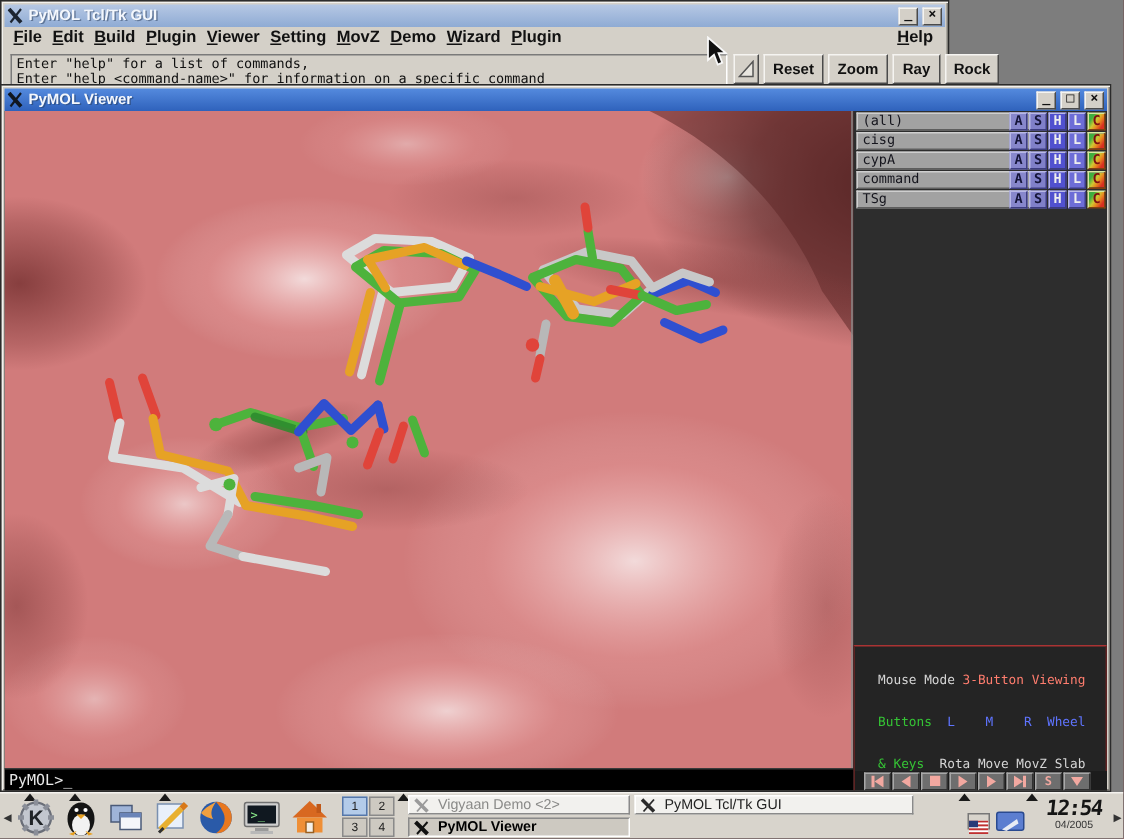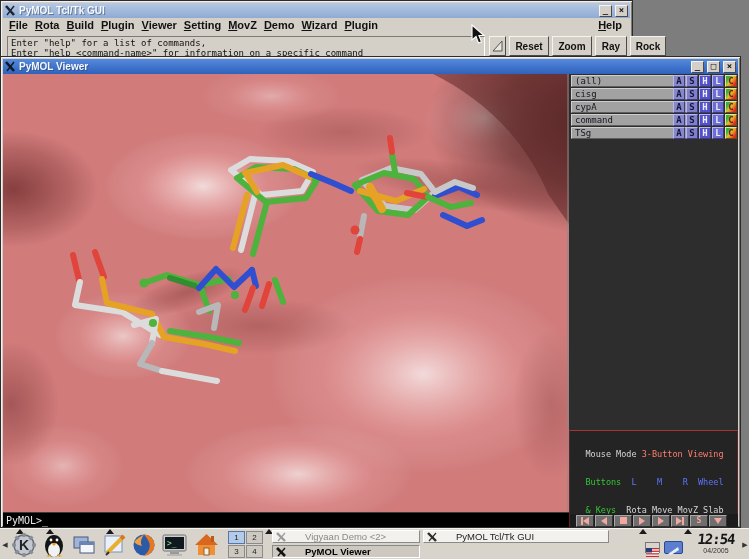--- a/index.html
+++ b/index.html
@@ -84,21 +84,21 @@
         justify-content:center;font-size:7px;color:#333;}
   .launcher{position:absolute;top:2px;width:28px;height:27px;display:flex;align-items:center;justify-content:center;}
   .applet-arrow{position:absolute;top:0px;width:0;height:0;border-left:4px solid transparent;
         border-right:4px solid transparent;border-bottom:5px solid #1a1a1a;}
   #pager{position:absolute;left:228px;top:2px;width:36px;height:27px;display:grid;
         grid-template-columns:17px 17px;grid-template-rows:13px 13px;gap:1px;}
   .pager-cell{border:1px solid #8a8a8a;background:#cdc9c1;font-size:8px;line-height:11px;
         text-align:center;color:#222;}
   .pager-cell.active{background:#b3cbe9;border-color:#5577aa;}
   .taskbtn{position:absolute;height:13px;background:#f2f1ee;border:1px solid;
-        border-color:#fff #8a8a8a #8a8a8a #fff;display:flex;align-items:center;gap:19px;
+        border-color:#fff #8a8a8a #8a8a8a #fff;display:flex;align-items:center;gap:6px;
         font-size:9.5px;color:#222;padding:0 3px;white-space:nowrap;overflow:hidden;}
   .taskbtn.minimized{color:#8a8a88;}
   .taskbtn.active{background:#cdc9c1;border-color:#8a8a8a #fff #fff #8a8a8a;font-weight:bold;color:#000;}
   #tray-flag{position:absolute;left:645px;top:13px;width:15px;height:11px;border:1px solid #777;}
   #tray-kbd{position:absolute;left:664px;top:12px;width:19px;height:13px;background:#5c7ed0;
         border:1px solid #2a4a90;border-radius:2px;}
   #clock{position:absolute;left:691px;top:2px;width:50px;text-align:center;}
   #clock-time{font-family:"DejaVu Sans Mono",monospace;font-weight:bold;font-size:14px;line-height:16px;
         color:#151515;letter-spacing:-1px;transform:skewX(-6deg);}
   #clock-date{font-size:7px;color:#333;line-height:8px;}
@@ -116,21 +116,21 @@
       <svg class="xlogo" viewBox="0 0 11 11">
         <path d="M1,1 L9,10" stroke="#1c2430" stroke-width="2.6"></path>
         <path d="M9,1 L2,10" stroke="#1c2430" stroke-width="1.4"></path>
       </svg>
       <span class="tname">PyMOL Tcl/Tk GUI</span>
       <span class="tbtn bev-out">_</span>
       <span class="tbtn bev-out">×</span>
     </div>
     <div id="menubar">
       <span class="menu-item">File</span>
-      <span class="menu-item">Rota</span>
+      <span class="menu-item">Edit</span>
       <span class="menu-item">Build</span>
       <span class="menu-item">Plugin</span>
       <span class="menu-item">Viewer</span>
       <span class="menu-item">Setting</span>
       <span class="menu-item">MovZ</span>
       <span class="menu-item">Demo</span>
       <span class="menu-item">Wizard</span>
       <span class="menu-item">Plugin</span>
       <span class="menu-item" id="menu-help">Help</span>
     </div>

